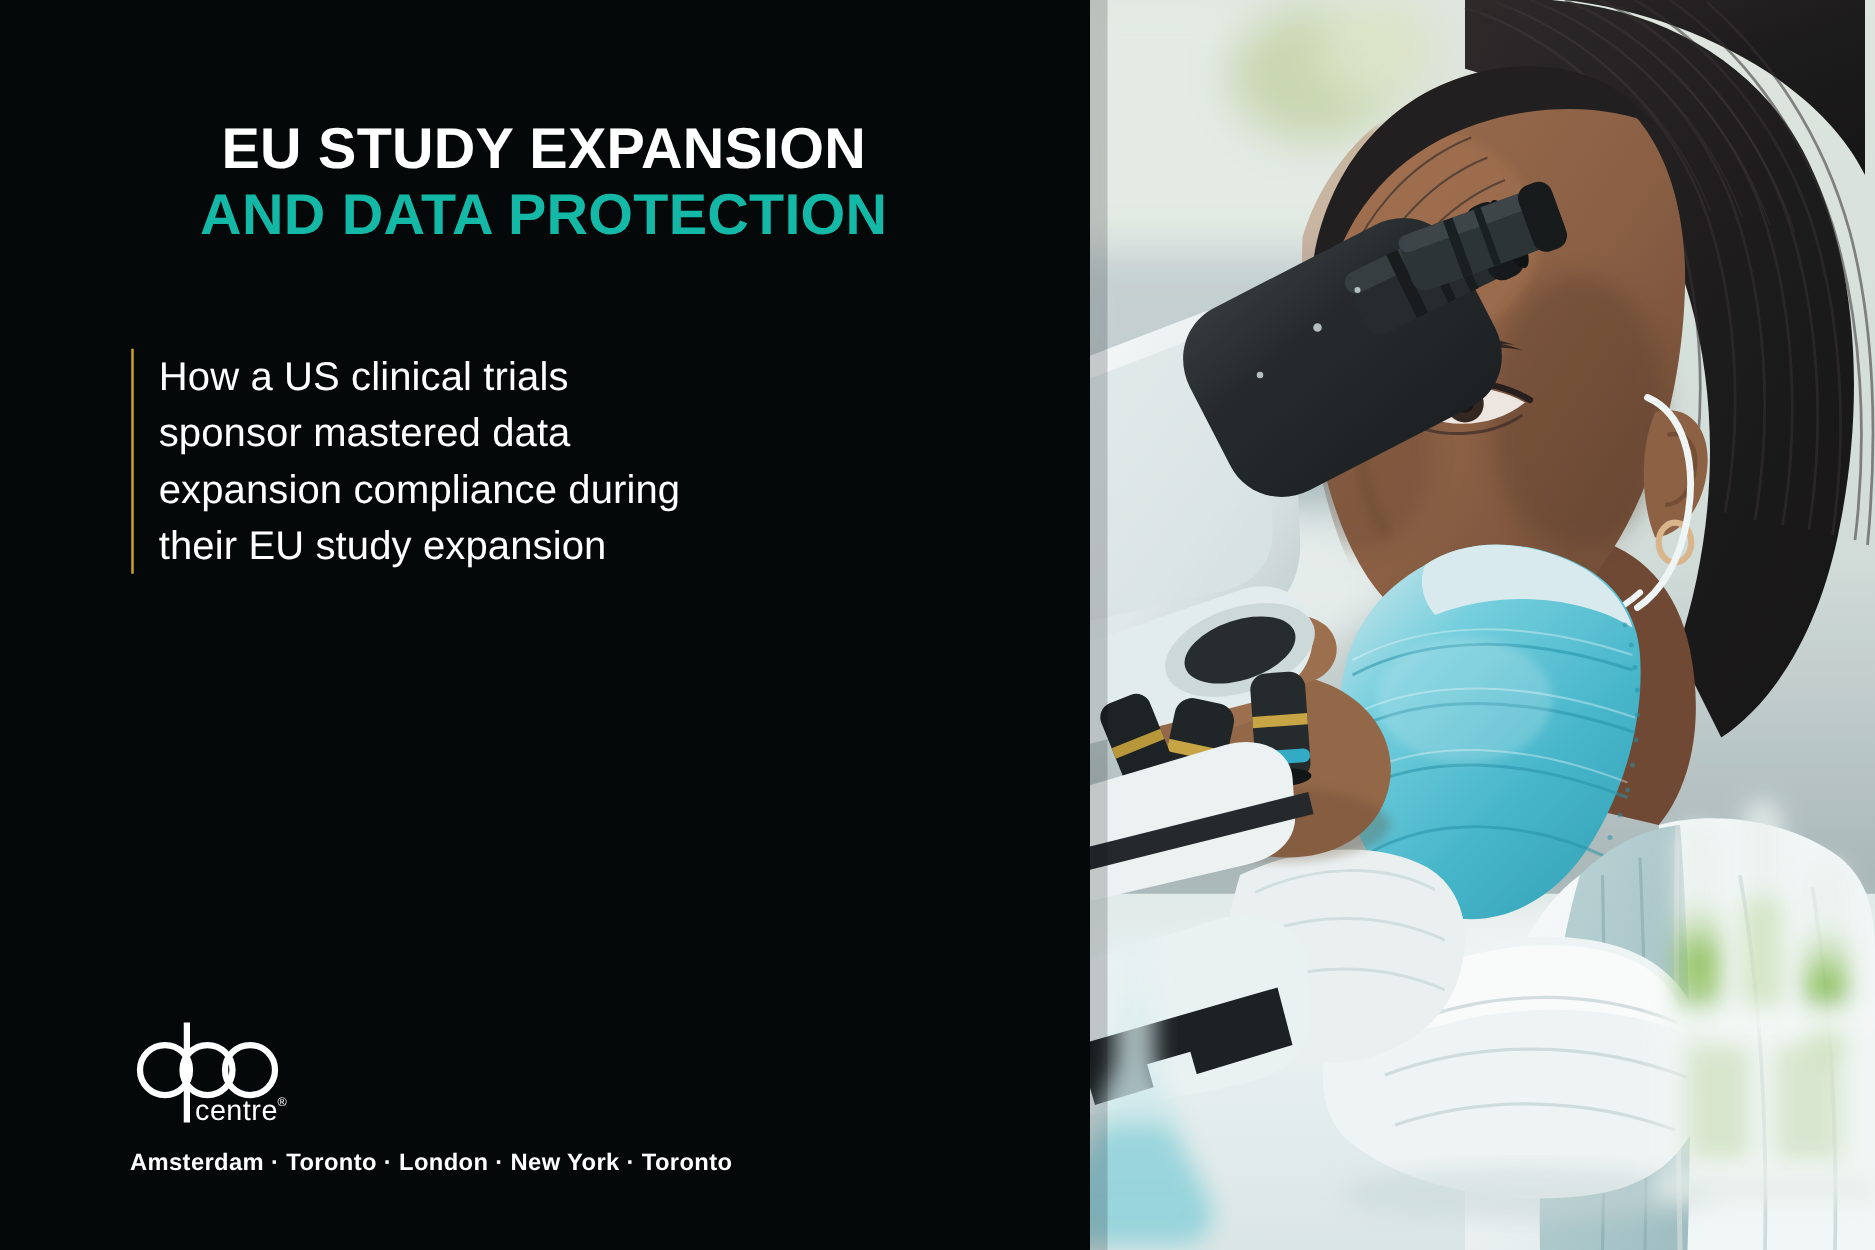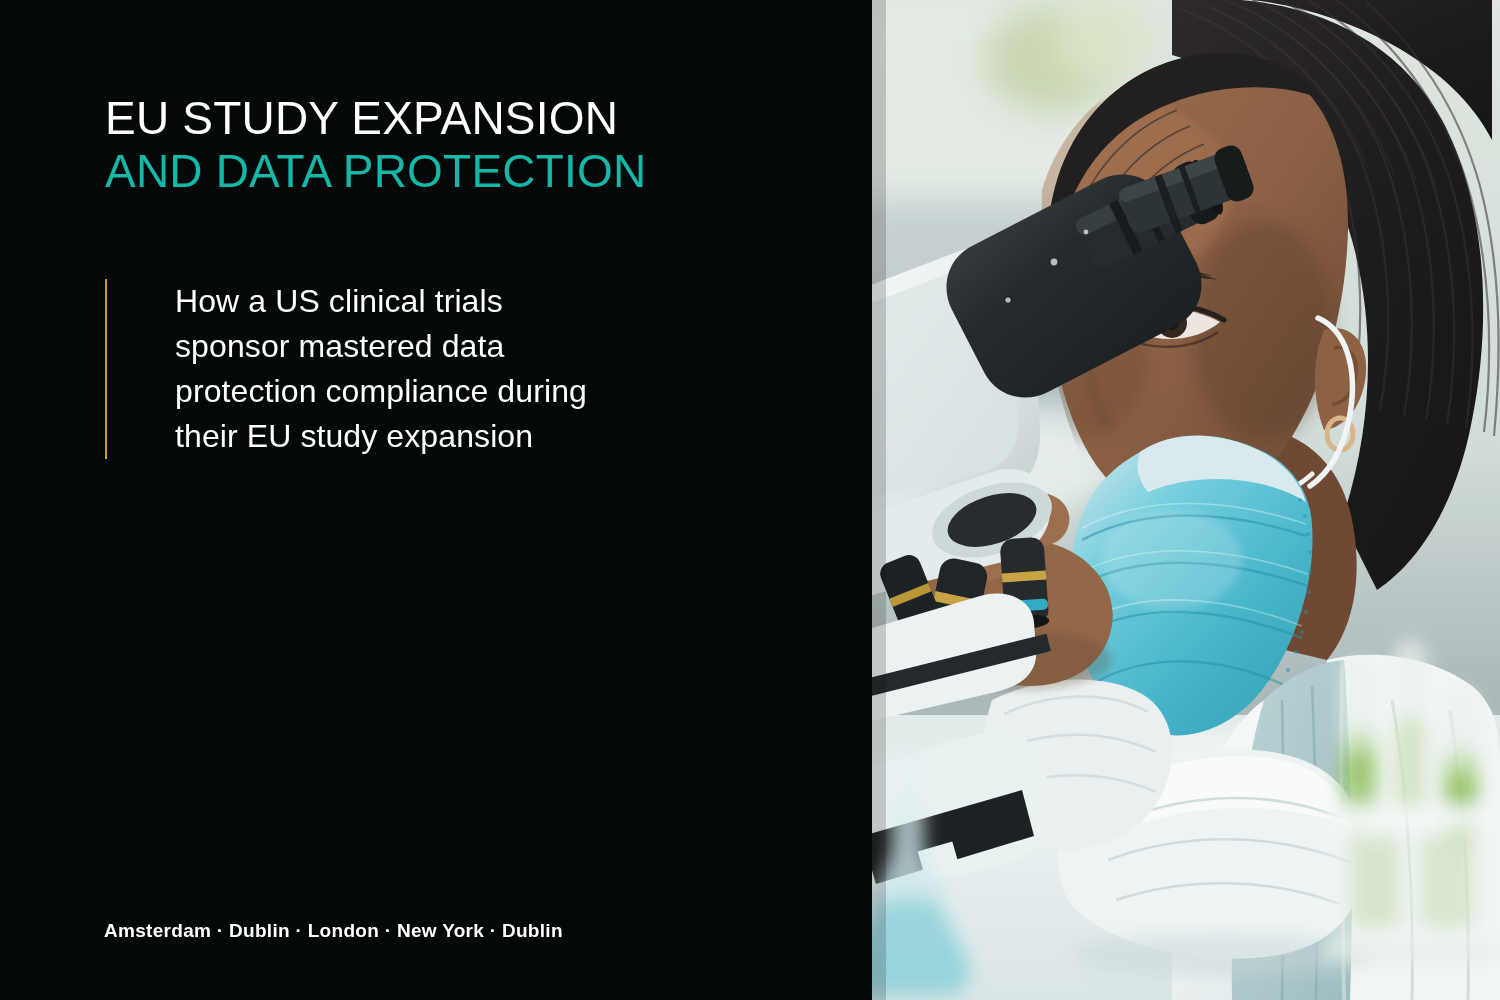--- a/index.html
+++ b/index.html
@@ -30,36 +30,36 @@
     flex: 0 0 872px;
   }
 
   .headline {
     position: absolute;
     left: 105px;
     top: 92px;
     width: 660px;
     font-size: 46px;
     line-height: 53px;
-    font-weight: normal;
+    font-weight: bold;
     letter-spacing: 0.2px;
     text-transform: uppercase;
+    text-align: center;
   }
   .headline .line { display: block; white-space: nowrap; }
   .headline .line-1 { color: #ffffff; }
   .headline .line-2,
   .headline .line-3 { color: #14b8a6; }
 
   .subtitle-wrap {
     position: absolute;
     left: 105px;
     top: 279px;
     display: flex;
     align-items: stretch;
-    gap: 48px;
   }
   .accent-bar {
     width: 2px;
     background: #c9a12b;
     flex: 0 0 2px;
   }
   .subtitle {
     padding-left: 20px;
     font-size: 32px;
     line-height: 45px;
@@ -112,27 +112,40 @@
     <div class="headline">
       <span class="line line-1">EU STUDY EXPANSION</span>
       <span class="line line-2">AND DATA PROTECTION</span>
     </div>
 
     <div class="subtitle-wrap">
       <div class="accent-bar"></div>
       <div class="subtitle">
         <span class="sline">How a US clinical trials</span>
         <span class="sline">sponsor mastered data</span>
-        <span class="sline">protection compliance during</span>
+        <span class="sline">expansion compliance during</span>
         <span class="sline">their EU study expansion</span>
       </div>
     </div>
 
     <div class="logo-block">
-      <div class="locations">Amsterdam · Dublin · London · New York · Dublin</div>
+      <div class="logo-mark">
+        <svg width="130" height="92" viewBox="0 0 130 92" aria-hidden="true">
+
+          <circle cx="28" cy="44" r="20" fill="none" stroke="#ffffff" stroke-width="5"></circle>
+          <circle cx="62" cy="44" r="20" fill="none" stroke="#ffffff" stroke-width="5"></circle>
+          <circle cx="96" cy="44" r="20" fill="none" stroke="#ffffff" stroke-width="5"></circle>
+
+          <rect x="43" y="6" width="5" height="80" fill="#ffffff"></rect>
+
+          <text x="52" y="84" fill="#ffffff" font-family="Liberation Sans, sans-serif" font-size="23" font-weight="300" letter-spacing="0.4">centre</text>
+          <text x="118" y="73" fill="#ffffff" font-family="Liberation Sans, sans-serif" font-size="10" font-weight="400">®</text>
+        </svg>
+      </div>
+      <div class="locations">Amsterdam · Toronto · London · New York · Toronto</div>
     </div>
   </div>
 
   <div class="photo">
     <svg viewBox="0 0 628 1000" preserveAspectRatio="xMidYMid slice" aria-hidden="true">
       <defs>
         <linearGradient id="wallG" x1="0" y1="0" x2="0" y2="1">
           <stop offset="0%" stop-color="#e2e8e0"></stop>
           <stop offset="45%" stop-color="#d3dcd9"></stop>
           <stop offset="70%" stop-color="#aab6b8"></stop>

